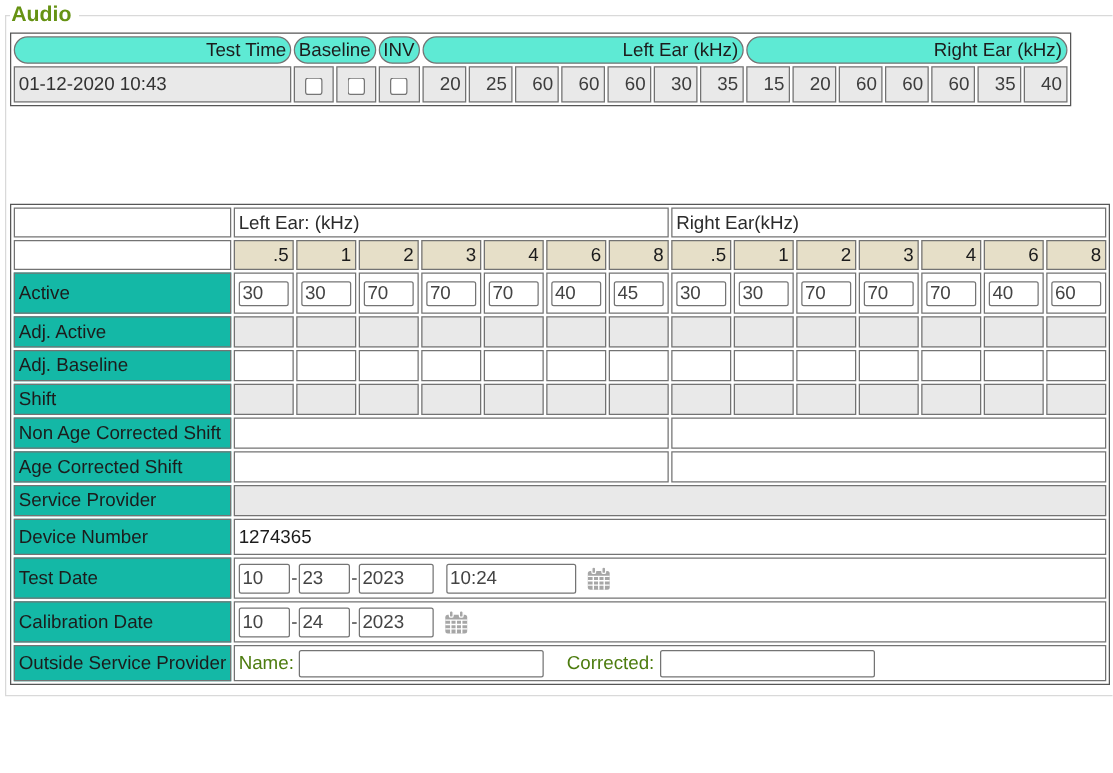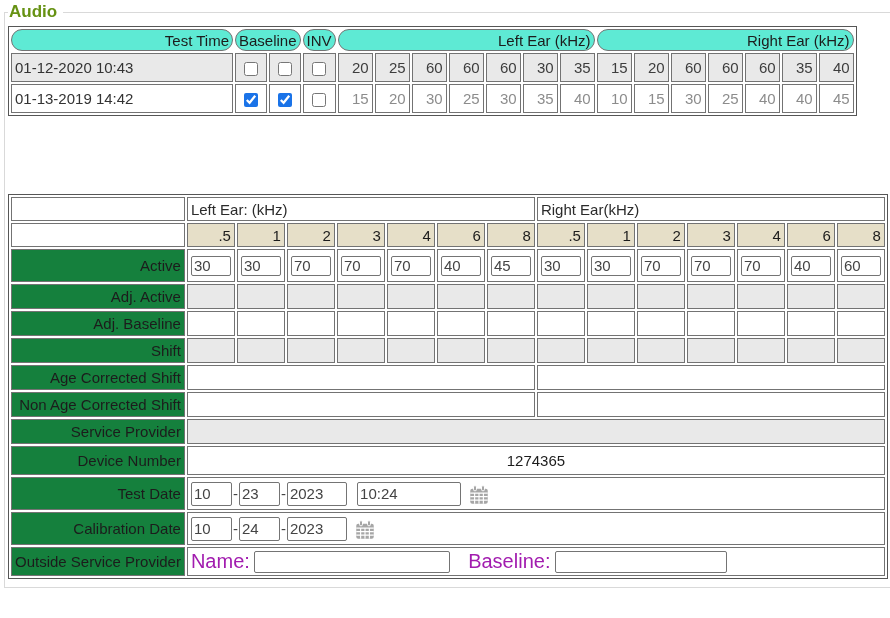--- a/index.html
+++ b/index.html
@@ -20,21 +20,21 @@
     table-layout:fixed;
   }
   .grid th, .grid td {
     border:1px solid #737373; font-weight:normal; font-size:15px;
     color:#1c1c1c; padding:1px 3px; white-space:nowrap; overflow:hidden;
     box-sizing:content-box;
   }
   .hdr-blue  { background:#5eead4; text-align:right;border-radius:11px; }
   .hdr-blue-r{ background:#c9d6f7; text-align:right; }
   .tan   { background:#e6dfc8; }
-  .lbl   { background:#15803d; text-align:right; padding-right:5px; color:#222; }
+  .lbl   { background:#14b8a6; padding-right:5px; color:#222; }
   .gray-cell { background:#e9e9e9; }
   .num   { text-align:right; padding-right:5px; }
   .c     { text-align:center; }
 
   
   .t1 .h1 th { height:18px; }
   .t1 .h2 th { height:22px; }
   .t1 .dr td { height:25px; }
   .t1 .row-old td { background:#e9e9e9; color:#3d3d3d;margin-left:20px; }
   .t1 .row-cur td { background:#ffffff; color:#8c8c8c; }
@@ -54,24 +54,24 @@
   .t2 .white-hdr { background:#fff; text-align:left; color:#2b2b2b; }
 
   .cell-input {
     width:40px; height:20px; border:1px solid #747474; border-radius:2px;
     font-family:"Liberation Sans",sans-serif; font-size:15px; color:#444;
     padding:0 2px; box-sizing:border-box; background:#fff;
   }
   .d2 { width:41px; } .d4 { width:60px; } .dt { width:104px; }
   .date-input { height:24px; }
   .sep { color:#444; font-size:15px; padding:0 1px; }
-  .inline-lbl { color:#a21caf; font-size:20px; }
+  .inline-lbl { color:#4d7c0f; font-size:15px; }
   .osp-name { width:196px; height:22px; }
   .osp-loc  { width:172px; height:22px; }
-  .devnum { text-align:center; color:#333; padding-left:6px; }
+  .devnum { text-align:left; color:#333; padding-left:6px; }
 
   .cal-icon { vertical-align:middle; margin-left:4px; cursor:pointer; }
 
   .gap { height:78px; }
 </style>
 </head>
 <body>
 
 <div class="wrap">
 <fieldset class="audio">
@@ -106,40 +106,20 @@
       <td class="num">30</td>
       <td class="num">35</td>
       <td class="num">15</td>
       <td class="num">20</td>
       <td class="num">60</td>
       <td class="num">60</td>
       <td class="num">60</td>
       <td class="num">35</td>
       <td class="num">40</td>
     </tr>
-    <tr class="dr row-cur">
-      <td class="datecell">01-13-2019 14:42</td>
-      <td class="c"><input type="checkbox" checked="" style=""></td>
-      <td class="c"><input type="checkbox" checked="" style=""></td>
-      <td class="c"><input type="checkbox" style=""></td>
-      <td class="num">15</td>
-      <td class="num">20</td>
-      <td class="num">30</td>
-      <td class="num">25</td>
-      <td class="num">30</td>
-      <td class="num">35</td>
-      <td class="num">40</td>
-      <td class="num">10</td>
-      <td class="num">15</td>
-      <td class="num">30</td>
-      <td class="num">25</td>
-      <td class="num">40</td>
-      <td class="num">40</td>
-      <td class="num">45</td>
-    </tr>
   </tbody>
       </table>
 
   <div class="gap"></div>
 
   <table class="grid t2">
     <colgroup>
       <col style="width:186px">
       <col span="14" style="width:44px">
     </colgroup>
@@ -228,26 +208,26 @@
       <td class="gray-cell"></td>
             <td class="gray-cell"></td>
       <td class="gray-cell"></td>
             <td class="gray-cell"></td>
       <td class="gray-cell"></td>
             <td class="gray-cell"></td>
       <td class="gray-cell"></td>
             <td class="gray-cell"></td>
     </tr>
     <tr class="r-thin">
+      <td class="lbl">Non Age Corrected Shift</td>
+      <td colspan="7"></td>
+      <td colspan="7"></td>
+    </tr>
+    <tr class="r-thin">
       <td class="lbl">Age Corrected Shift</td>
-      <td colspan="7"></td>
-      <td colspan="7"></td>
-    </tr>
-    <tr class="r-thin">
-      <td class="lbl">Non Age Corrected Shift</td>
       <td colspan="7"></td>
       <td colspan="7"></td>
     </tr>
     <tr class="r-thin">
       <td class="lbl">Service Provider</td>
       <td colspan="14" class="gray-cell"></td>
     </tr>
     <tr class="r-mid">
       <td class="lbl">Device Number</td>
       <td colspan="14" class="devnum">1274365</td>
@@ -275,21 +255,21 @@
           <rect x="10" y="0.6" width="2.4" height="4" rx="1" fill="#a6a6a6" stroke="#ffffff" stroke-width="0.8"></rect>
           <path d="M1 6.5 H15 M1 9.3 H15 M1 12.1 H15 M4.5 6.5 V15 M8 6.5 V15 M11.5 6.5 V15" stroke="#ffffff" stroke-width="0.9" fill="none"></path>
         </svg>
       </td>
     </tr>
     <tr class="r-mid">
       <td class="lbl">Outside Service Provider</td>
       <td colspan="14">
         <span class="inline-lbl">Name:</span>
         <input class="cell-input osp-name" value="" style="">
-        <span class="inline-lbl" style="margin-left:14px;">Baseline:</span>
+        <span class="inline-lbl" style="margin-left:14px;">Corrected:</span>
         <input class="cell-input osp-loc" value="" style="">
       </td>
     </tr>
   </tbody>
       </table>
 </fieldset>
 
 </div>
 
 </body></html>

